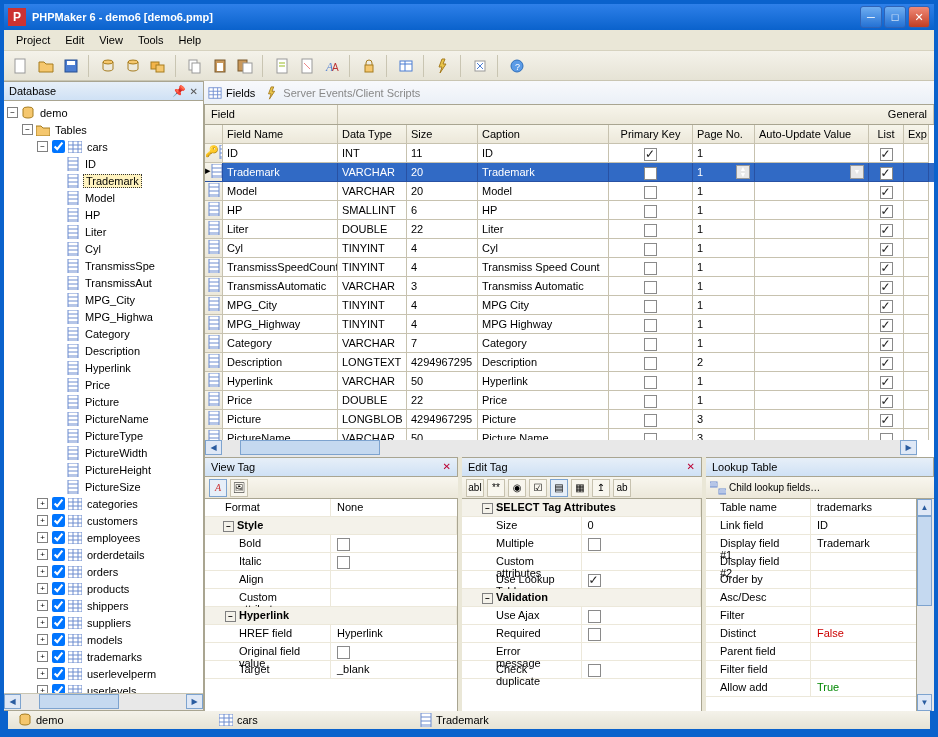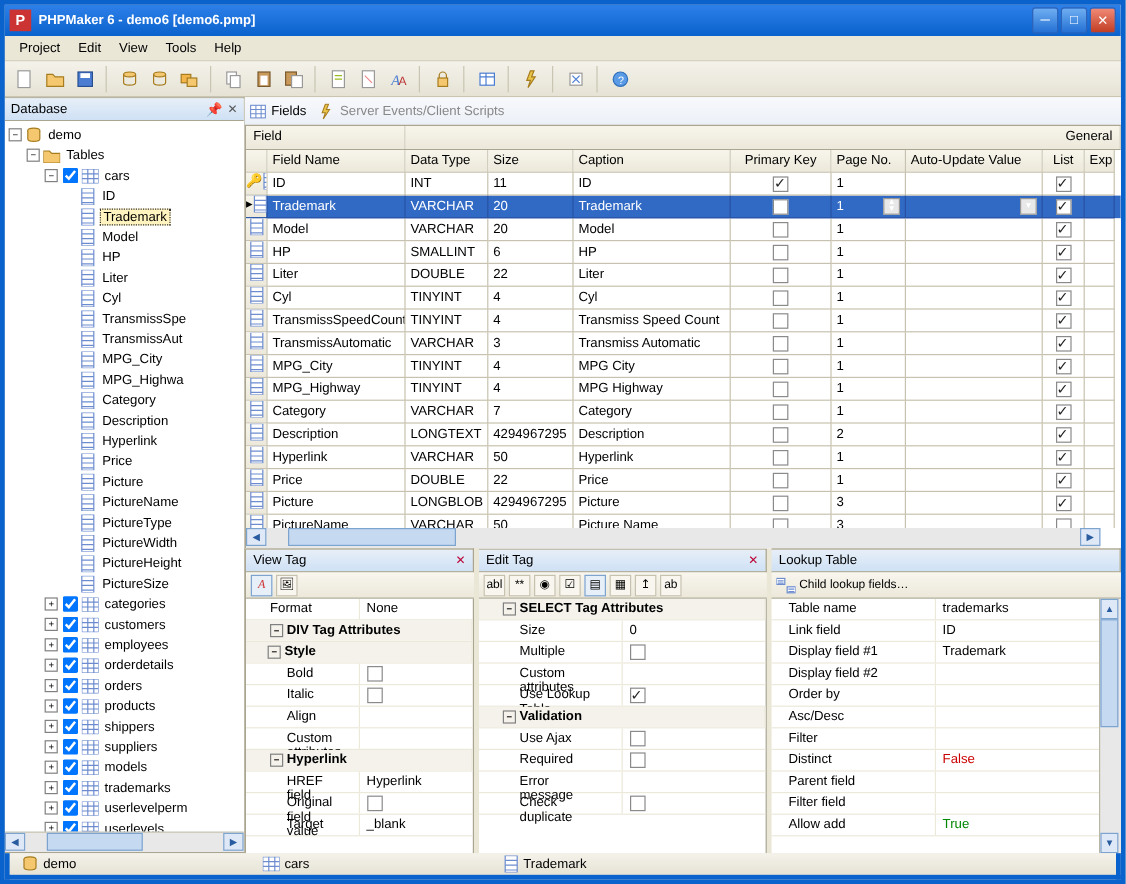--- a/index.html
+++ b/index.html
@@ -61,21 +61,21 @@
 .grid-row .colw0 { background:linear-gradient(#f7f5eb,#ece8da); }
 .grid-row.sel .colw0 { background:linear-gradient(#f7f5eb,#ece8da); color:#000; }
 .chk { display:inline-block; width:13px; height:13px; border:1px solid #8a8a8a; background:#fff; position:relative; vertical-align:middle; }
 .chk.on:after { content:"✓"; position:absolute; left:0; top:-2px; font-size:12px; color:#222; }
 .grid-scroll-h { position:absolute; left:0; right:17px; bottom:0; height:17px; background:#e8e8e8; display:flex; }
 .grid-scroll-h .thumb { width:140px; height:15px; background:#c5d9f0; border:1px solid #7da3cf; margin-left:18px; }
 
 
 .panels { flex:1; display:flex; border-left:1px solid #a9a591; }
 .panel { display:flex; flex-direction:column; border-right:4px solid #eae7d7; background:#eae7d7; }
-.panel:nth-child(1){width:194px;} .panel:nth-child(2){width:244px;} .panel:nth-child(3){flex:1;border-right:none;}
+.panel:nth-child(1){width:257px;} .panel:nth-child(2){width:244px;} .panel:nth-child(3){flex:1;border-right:none;}
 .panel-hdr { height:20px; background:linear-gradient(#e7eff8,#cfe1f5); padding:3px 6px; display:flex; border:1px solid #a9a591; border-left:none; }
 .panel-hdr .x { margin-left:auto; color:#b03; font-size:10px; }
 .panel-tools { height:22px; background:linear-gradient(#f8f6ee,#ece8da); display:flex; align-items:center; padding:2px 4px; gap:3px; border-bottom:1px solid #a9a591; font-size:10px; }
 .ptool { width:18px; height:18px; border:1px solid #c7c2af; background:#f8f6ee; text-align:center; line-height:16px; }
 .panel-body { flex:1; background:#fff; overflow:auto; border-right:1px solid #a9a591; }
 .prop-row { display:flex; height:18px; border-bottom:1px solid #ece8da; }
 .prop-row .k { width:50%; padding:2px 20px; border-right:1px solid #ece8da; }
 .prop-row .v { flex:1; padding:2px 6px; }
 .prop-row.grp .k { font-weight:bold; background:#f4f2ea; width:100%; }
 .prop-row .exp { width:11px; height:11px; border:1px solid #808080; margin-right:3px; font-size:8px; line-height:9px; text-align:center; display:inline-block; }
@@ -895,23 +895,20 @@
         <div class="panel-tools">
           <div class="ptool" style="border-color:#7da3cf;background:#e7eff8"><span style="font-style:italic;color:#c33;font-family:serif">A</span></div>
           <div class="ptool">🖼</div>
         </div>
         <div class="panel-body">
           <div class="prop-row">
               <div class="k" style="padding-left:20px">Format</div>
               <div class="v">None</div>
             </div>
           <div class="prop-row grp">
-              <div class="k"><span class="exp">−</span><span>DIV Tag Attributes</span></div>
-            </div>
-          <div class="prop-row grp">
               <div class="k" style="padding-left:18px"><span class="exp">−</span><span>Style</span></div>
             </div>
           <div class="prop-row">
               <div class="k" style="padding-left:34px">Bold</div>
               <div class="v"><span class="chk"></span></div>
             </div>
           <div class="prop-row">
               <div class="k" style="padding-left:34px">Italic</div>
               <div class="v"><span class="chk"></span></div>
             </div>

